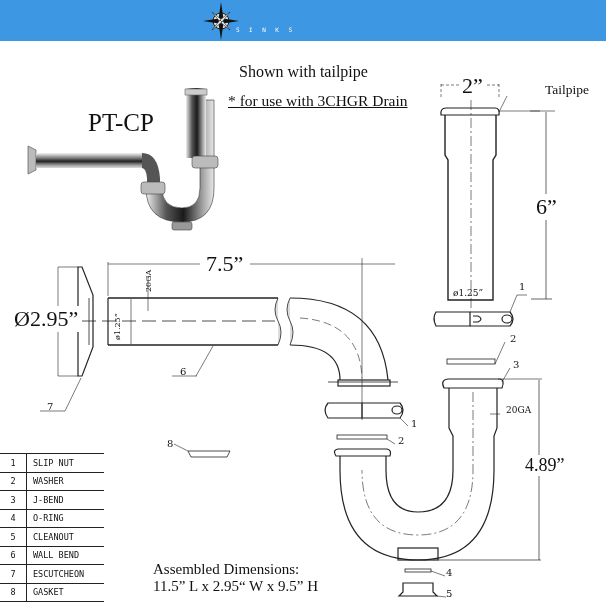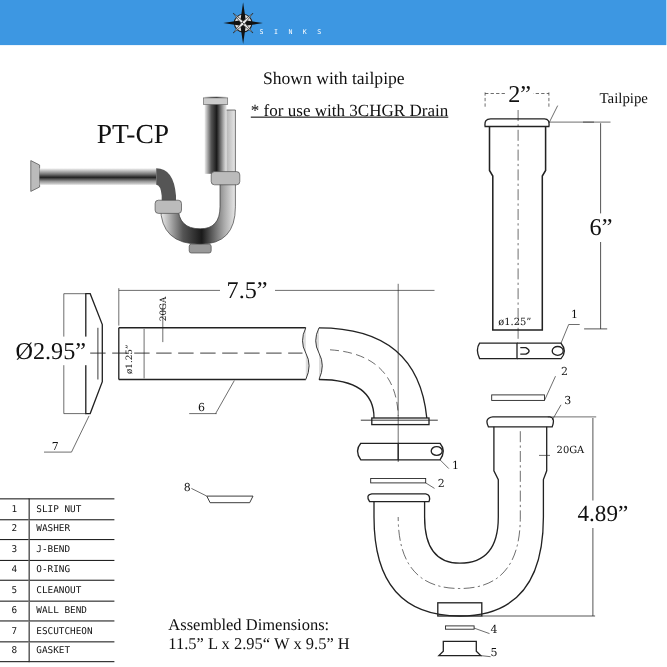--- a/index.html
+++ b/index.html
@@ -173,21 +173,21 @@
     <path d="M188,451 L230,451 L227,457 L191,457 Z" stroke-width="0.8"></path>
     <line x1="188" y1="451" x2="174" y2="444" stroke-width="0.6"></line>
   </g>
 </svg>
 
 <div class="dim" style="left:460px;top:73px;">2”</div>
 <div class="label-sm" style="left:511px;top:82px;margin-left:34px;">Tailpipe</div>
 <div class="dim" style="left:534px;top:194px;">6”</div>
 <div class="dim" style="left:204px;top:251px;">7.5”</div>
 <div class="dim" style="left:12px;top:306px;">Ø2.95”</div>
-<div class="dim" style="left:523px;top:455px;font-size:21px;">4.89”</div>
+<div class="dim" style="left:523px;top:455px;font-size:18px;">4.89”</div>
 <div class="callout" style="left:453px;top:288px;font-size:9px;">ø1.25”</div>
 <div class="callout" style="left:113px;top:315px;font-size:8px;transform:rotate(-90deg);transform-origin:left top;top:340px;">ø1.25”</div>
 <div class="callout" style="left:144px;top:292px;font-size:8px;transform:rotate(-90deg);transform-origin:left top;">20GA</div>
 <div class="callout" style="left:506px;top:405px;font-size:9px;">20GA</div>
 
 <div class="callout" style="left:519px;top:281px;">1</div>
 <div class="callout" style="left:510px;top:333px;">2</div>
 <div class="callout" style="left:513px;top:359px;">3</div>
 <div class="callout" style="left:411px;top:418px;">1</div>
 <div class="callout" style="left:398px;top:435px;">2</div>

